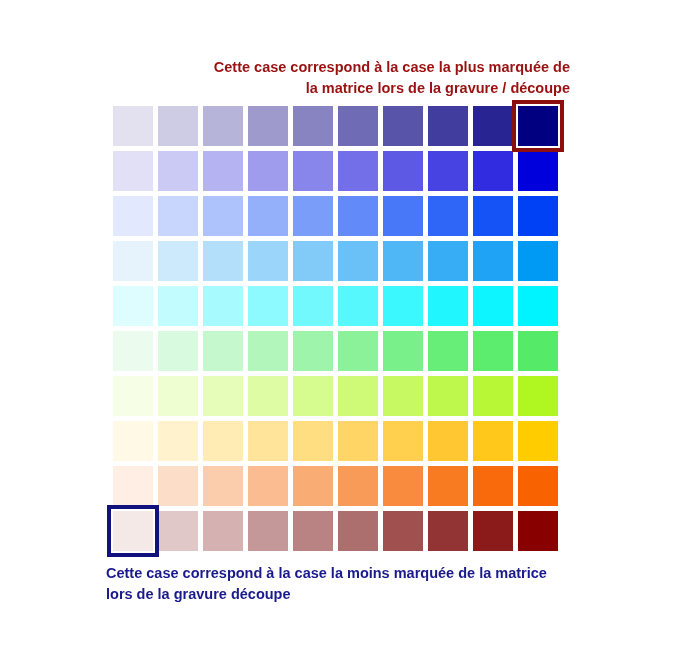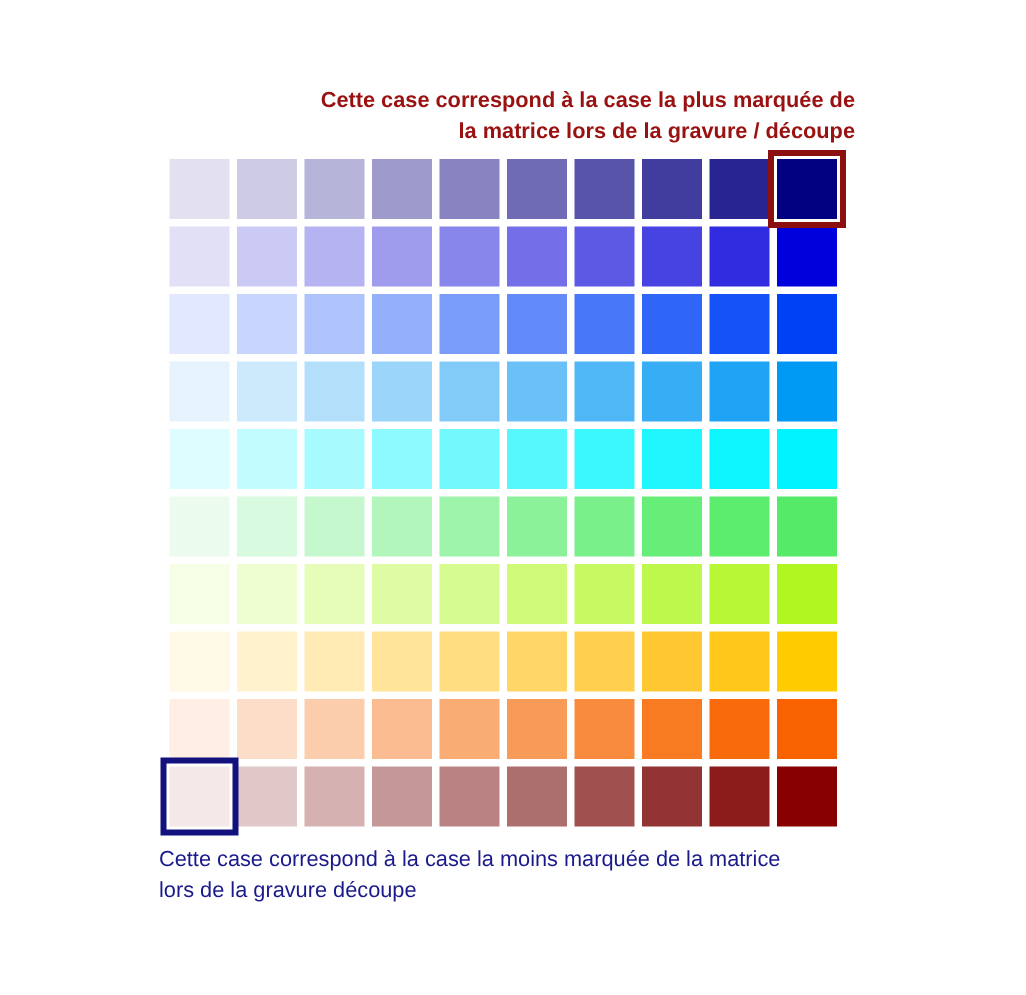--- a/index.html
+++ b/index.html
@@ -28,21 +28,21 @@
     white-space: pre-line;
   }
 
   #annotation-bottom {
     position: absolute;
     left: 106px;
     top: 563px;
     width: 470px;
     text-align: left;
     font-size: 14.5px;
-    font-weight: normal;
+    font-weight: bold;
     line-height: 21px;
     color: #1a1a8c;
     white-space: pre-line;
   }
 
   #color-matrix {
     position: absolute;
     left: 113px;
     top: 106px;
     display: grid;

